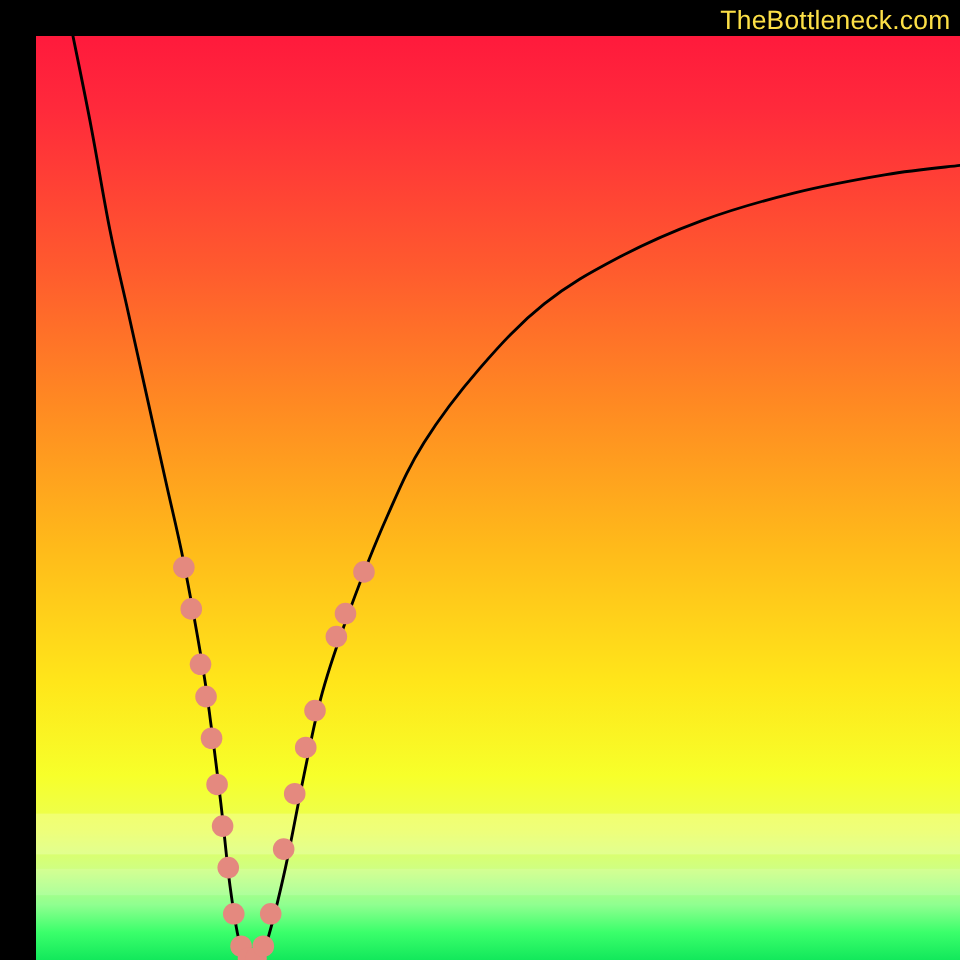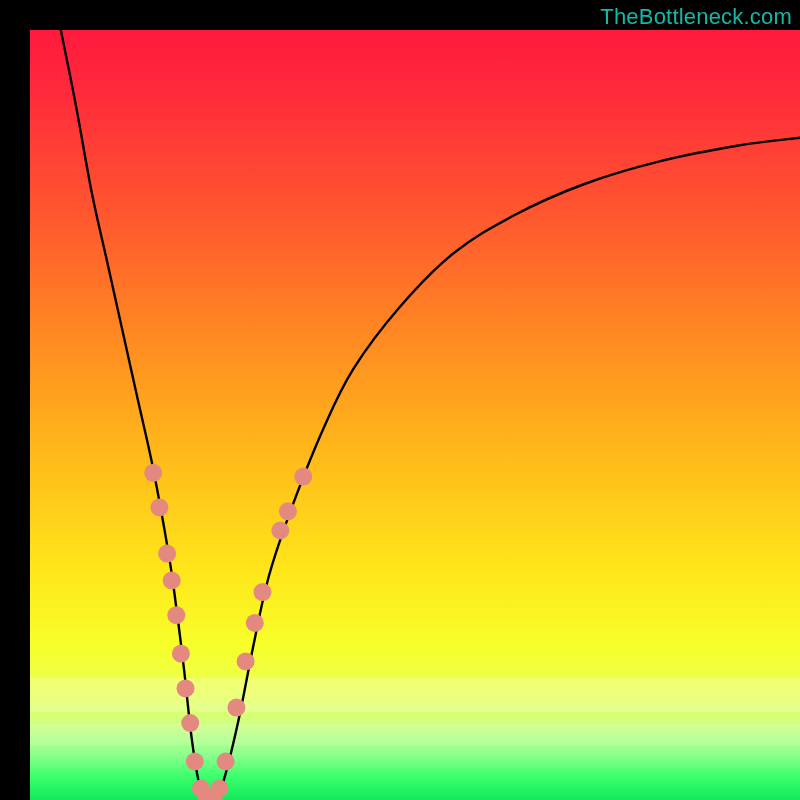--- a/index.html
+++ b/index.html
@@ -45,21 +45,21 @@
   .haze {
     position: absolute;
     left: 0;
     right: 0;
     pointer-events: none;
   }
   .watermark {
     position: absolute;
     top: 4px;
     right: 8px;
-    color: #14b8a6;
+    color: #fde047;
     font-size: 22px;
     font-weight: 500;
     letter-spacing: 0.2px;
     user-select: none;
   }
   svg {
     position: absolute;
     left: 0;
     top: 0;
   }

